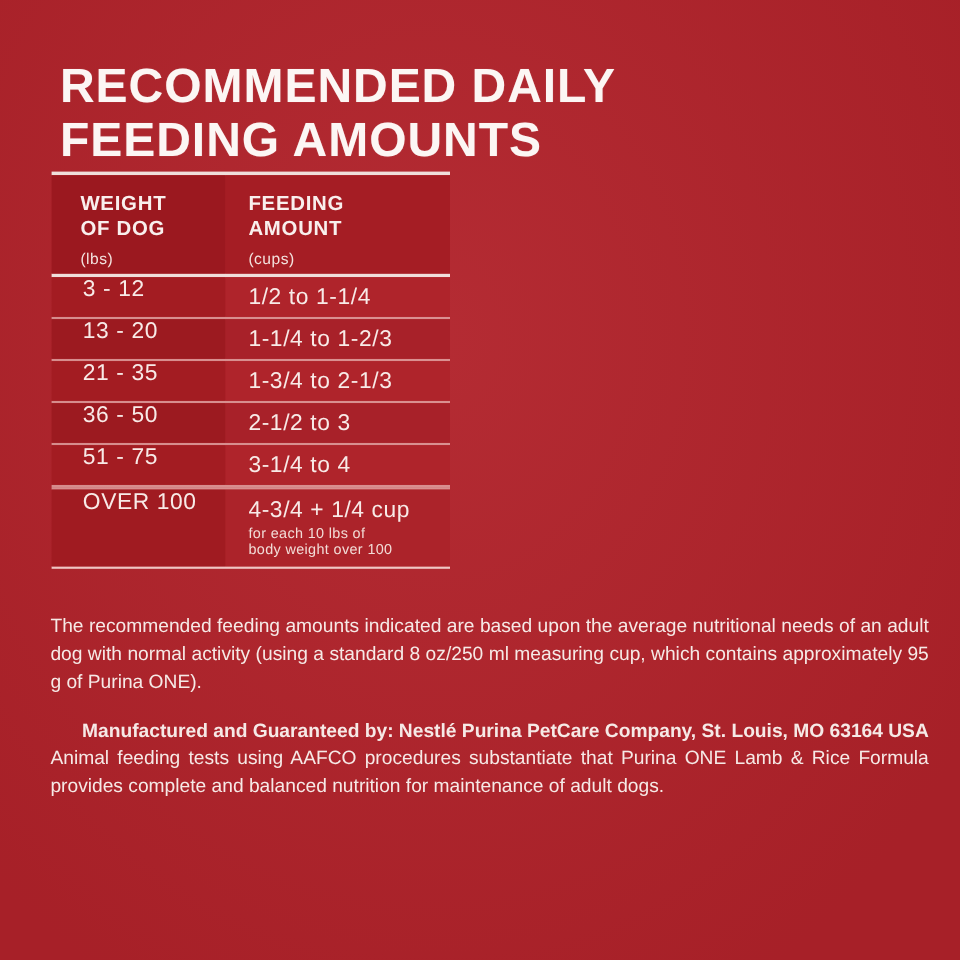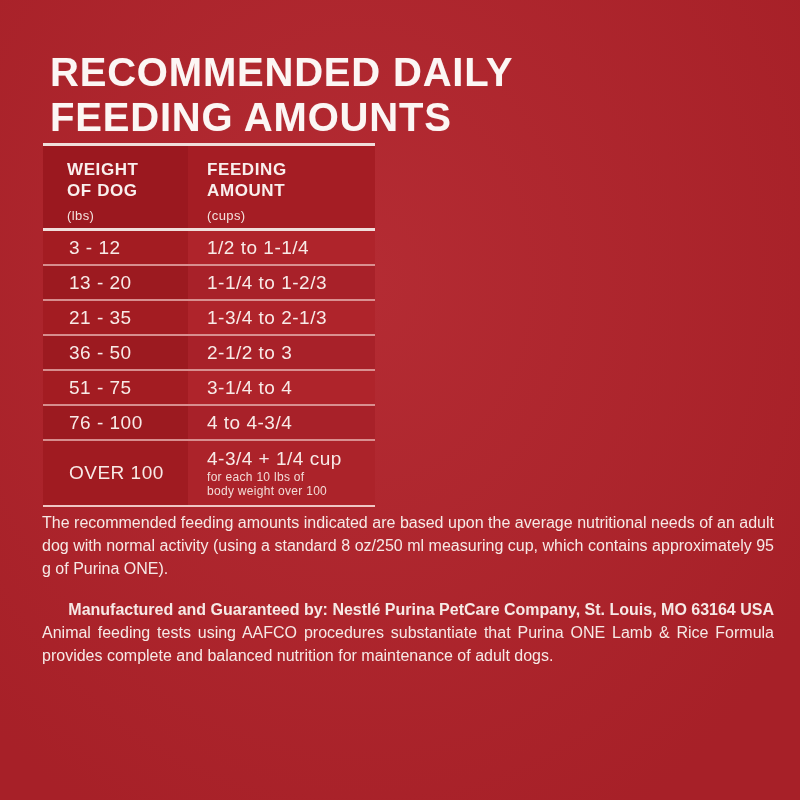--- a/index.html
+++ b/index.html
@@ -39,21 +39,21 @@
   .col-label {
     color: #f9efed; font-weight: bold; font-size: 17px;
     line-height: 21px; letter-spacing: 0.6px;
   }
   .col-unit {
     color: #f3e2de; font-size: 13px; margin-top: 7px; letter-spacing: 0.4px;
   }
   .trow { display: flex; height: 33px; }
   .trow .c1 {
     width: 145px; box-sizing: border-box;
-    display: flex; align-items: center; padding-left: 26px;
+    display: flex; padding-left: 26px;
     background: #a31c22;
   }
   .trow .c2 {
     flex: 1; box-sizing: border-box;
     display: flex; align-items: center; padding-left: 19px;
     background: #af242b;
   }
   .trow.alt .c1 { background: #9c1a20; }
   .trow.alt .c2 { background: #a82129; }
   .trow .cell-text {
@@ -154,28 +154,20 @@
     <div class="trow">
       <div class="c1">
           <span class="cell-text">51 - 75</span>
         </div>
       <div class="c2">
           <span class="cell-text">3-1/4 to 4</span>
         </div>
     </div>
     <div class="rowsep"></div>
 
-    <div class="trow alt">
-      <div class="c1">
-          <span class="cell-text">76 - 100</span>
-        </div>
-      <div class="c2">
-          <span class="cell-text">4 to 4-3/4</span>
-        </div>
-    </div>
     <div class="rowsep"></div>
 
     <div class="trow tall">
       <div class="c1">
           <span class="cell-text">OVER 100</span>
         </div>
       <div class="c2">
         <span class="cell-text">4-3/4 + 1/4 cup</span>
         <span class="amount-note">for each 10 lbs of</span>
         <span class="amount-note">body weight over 100</span>

